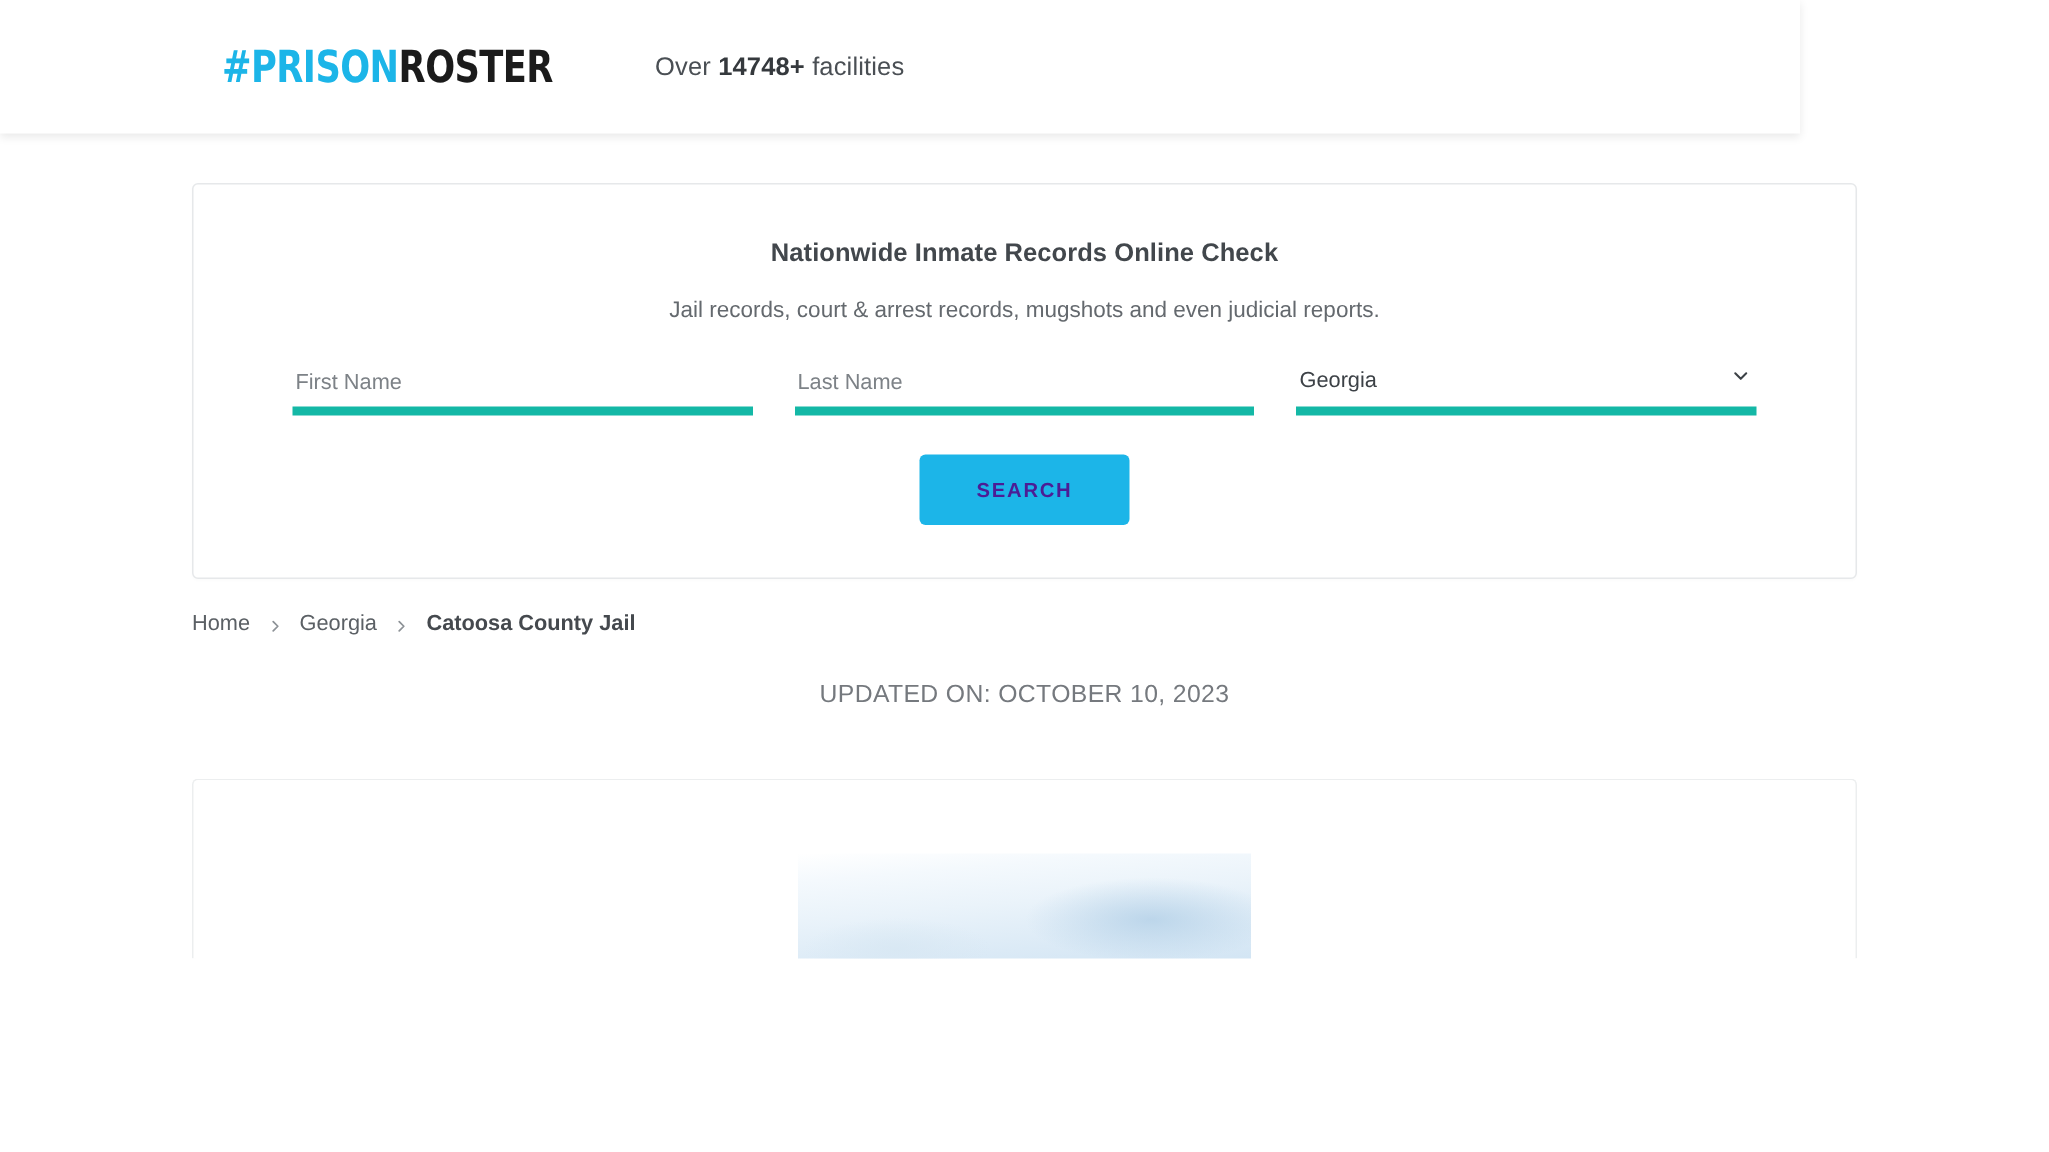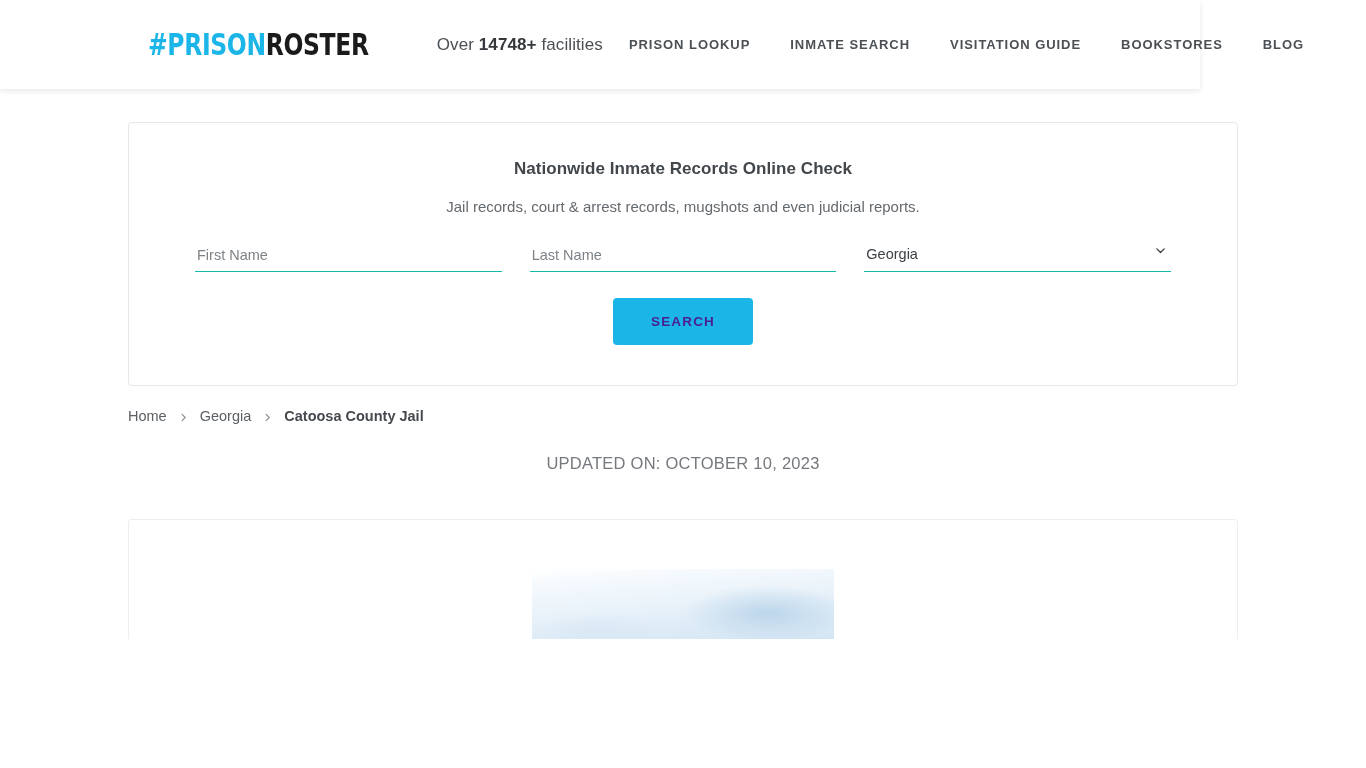--- a/index.html
+++ b/index.html
@@ -122,21 +122,21 @@
     gap: 28px;
   }
   .field {
     flex: 1 1 0;
     position: relative;
   }
   .field input,
   .field select {
     width: 100%;
     border: none;
-    border-bottom: 1px solid #14b8a6;
+    border-bottom: 6px solid #14b8a6;
     background: transparent;
     font-family: "Liberation Sans", sans-serif;
     font-size: 14.5px;
     color: #3c4146;
     padding: 4px 2px 8px 2px;
     outline: none;
     border-radius: 0;
   }
   .field input::placeholder { color: #7d8287; opacity: 1; }
   .field select {
@@ -261,27 +261,20 @@
   <div class="header-inner">
 
     <div class="logo">
       <span class="logo-hash">#</span><span class="logo-prison">PRISON</span><span class="logo-roster">ROSTER</span>
     </div>
 
     <div class="facility-count">
       <span>Over </span><b>14748+</b><span> facilities</span>
     </div>
 
-    <nav class="main-nav">
-      <a class="nav-link" href="#">PRISON LOOKUP</a>
-      <a class="nav-link" href="#">INMATE SEARCH</a>
-      <a class="nav-link" href="#">VISITATION GUIDE</a>
-      <a class="nav-link" href="#">BOOKSTORES</a>
-      <a class="nav-link" href="#">BLOG</a>
-    </nav>
 
   </div>
 </header>
 
 <main class="page">
   <div class="container">
 
     <section class="search-card">
       <h2 class="search-title">Nationwide Inmate Records Online Check</h2>
       <p class="search-sub">Jail records, court &amp; arrest records, mugshots and even judicial reports.</p>

